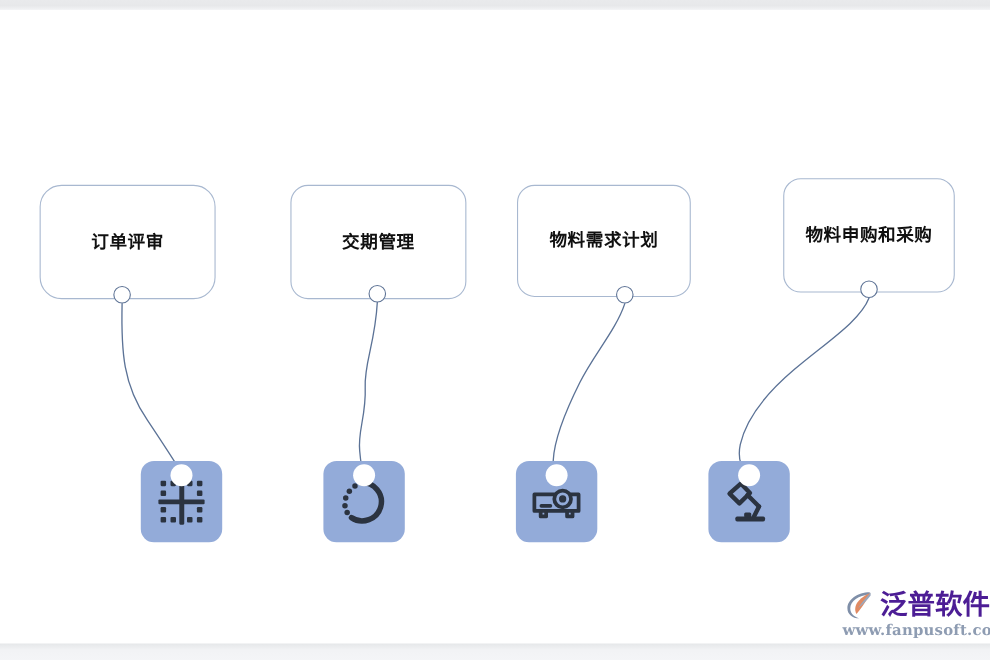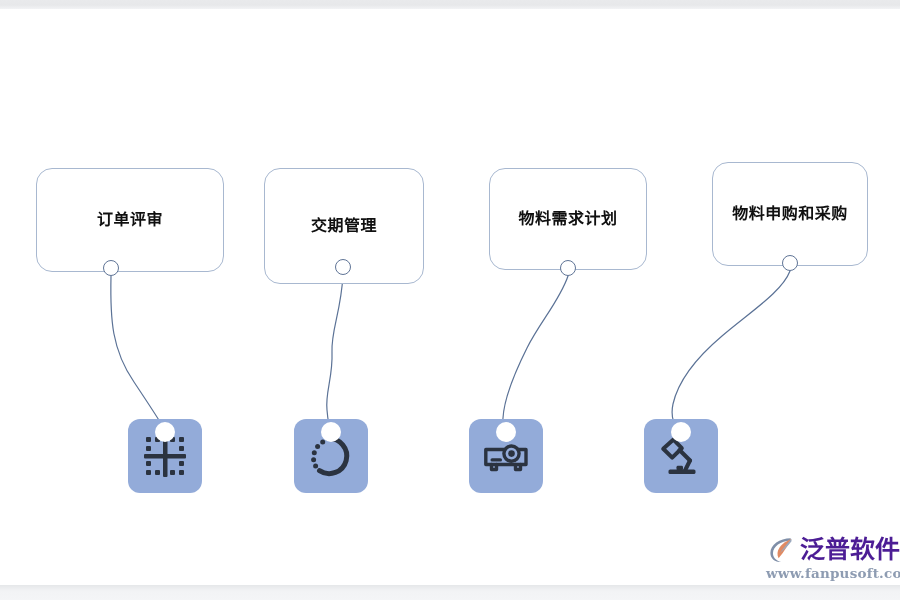--- a/index.html
+++ b/index.html
@@ -162,21 +162,21 @@
   <div class="band-top"></div>
   <div class="band-bottom"></div>
 
   <svg id="connectors" viewBox="0 0 900 600" width="900" height="600" xmlns="http://www.w3.org/2000/svg">
     <path class="conn" fill="none" stroke="#5b7296" stroke-width="1.2" stroke-linecap="round" d="M111,276 C110,320 112,350 134,382 C150,406 158,418 165,430"></path>
     <path class="conn" fill="none" stroke="#5b7296" stroke-width="1.2" stroke-linecap="round" d="M343,275 C341,312 331,330 332,352 C333,378 325,392 327,410 C328,422 329,427 331,431"></path>
     <path class="conn" fill="none" stroke="#5b7296" stroke-width="1.2" stroke-linecap="round" d="M568,276 C560,300 540,322 527,348 C512,378 504,400 503,418 C502,426 503,429 505,431"></path>
     <path class="conn" fill="none" stroke="#5b7296" stroke-width="1.2" stroke-linecap="round" d="M790,271 C782,292 750,312 722,336 C696,358 678,382 673,404 C670,418 675,427 680,431"></path>
   </svg>
 
-  <div class="node-box" style="left:36px; top:168px; width:188px; height:104px;">
+  <div class="node-box" style="left:36px; top:168px; width:160px; height:104px;border-radius:20px;">
     <span class="node-label">订单评审</span>
   </div>
   <div class="port" style="left:103px; top:260px;"></div>
 
   <div class="icon-tile" style="left:128px; top:419px;">
     <svg width="46" height="46" viewBox="0 0 46 46">
       <g fill="#2b3340">
 
         <rect x="4" y="4" width="5" height="5" rx="1"></rect>
         <rect x="13" y="4" width="5" height="5" rx="1"></rect>
@@ -194,42 +194,42 @@
         <rect x="37" y="13" width="5" height="5" rx="1"></rect>
         <rect x="37" y="28" width="5" height="5" rx="1"></rect>
 
         <rect x="21" y="2" width="4.5" height="42" rx="1"></rect>
         <rect x="2" y="21" width="42" height="4.5" rx="1"></rect>
       </g>
     </svg>
   </div>
   <div class="tile-port" style="left:155px; top:422px;"></div>
 
-  <div class="node-box" style="left:264px; top:168px; width:160px; height:116px;">
+  <div class="node-box" style="left:264px; top:168px; width:160px; height:104px;">
     <span class="node-label">交期管理</span>
   </div>
   <div class="port" style="left:335px; top:259px;"></div>
 
   <div class="icon-tile" style="left:294px; top:419px;">
     <svg width="46" height="46" viewBox="0 0 46 46">
 
       <path d="M20 5.6 A17.5 17.5 0 1 1 11.5 37.6" fill="none" stroke="#2b3340" stroke-width="5" stroke-linecap="round"></path>
 
       <g fill="#2b3340">
         <circle cx="14.7" cy="8.9" r="2.5"></circle>
         <circle cx="9.6" cy="13.6" r="2.5"></circle>
         <circle cx="6.3" cy="19.8" r="2.5"></circle>
         <circle cx="5.6" cy="26.8" r="2.5"></circle>
         <circle cx="7.6" cy="33.0" r="2.5"></circle>
       </g>
     </svg>
   </div>
   <div class="tile-port" style="left:321px; top:422px;"></div>
 
-  <div class="node-box" style="left:489px; top:168px; width:158px; height:102px;">
+  <div class="node-box" style="left:470px; top:168px; width:158px; height:102px;">
     <span class="node-label">物料需求计划</span>
   </div>
   <div class="port" style="left:560px; top:260px;"></div>
 
   <div class="icon-tile" style="left:469px; top:419px;">
     <svg width="48" height="40" viewBox="0 0 48 40">
       <g fill="none" stroke="#2b3340" stroke-width="3.4" stroke-linejoin="round" stroke-linecap="round">
 
         <path d="M3.8 13.5 H44 V28.5 H3.8 Z"></path>
 

